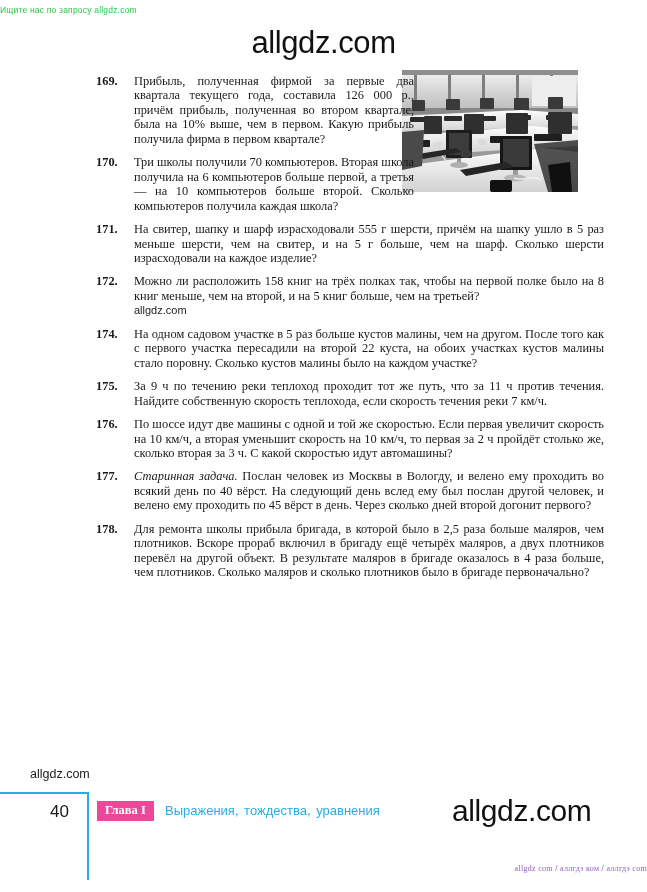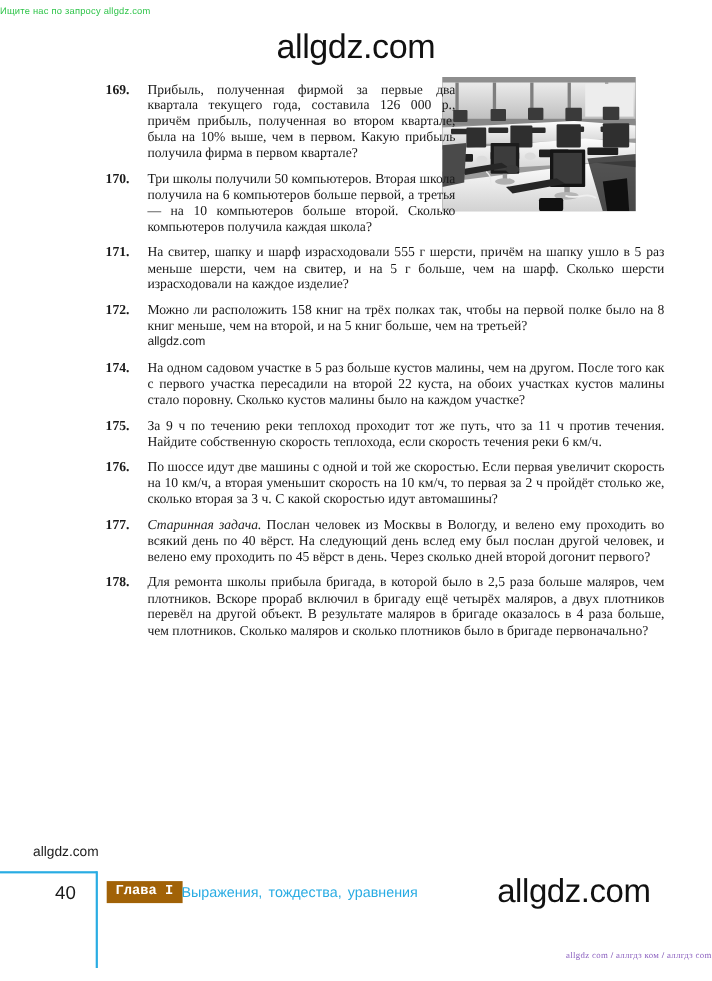--- a/index.html
+++ b/index.html
@@ -141,23 +141,23 @@
     left: 50px;
     top: 10px;
     font-family: "Liberation Sans", "DejaVu Sans", sans-serif;
     font-size: 17px;
     color: #1a1a1a;
   }
   .chapter-badge {
     position: absolute;
     left: 97px;
     top: 9px;
-    background: #a16207;
+    background: #ec4899;
     color: #ffffff;
-    font-family: Liberation Mono, monospace;
+    font-family: Liberation Serif, serif;
     font-size: 12.5px;
     font-weight: bold;
     padding: 3px 8px 4px 8px;
     line-height: 1;
     white-space: nowrap;
   }
   .chapter-title {
     position: absolute;
     left: 165px;
     top: 11px;
@@ -293,42 +293,42 @@
 <div class="exercises">
 
   <div class="ex">
     <span class="photo-spacer"></span>
     <span class="num">169.</span>
     <span class="body">Прибыль, полученная фирмой за первые два квартала текущего года, составила 126 000 р., причём прибыль, полученная во втором квартале, была на 10% выше, чем в первом. Какую прибыль получила фирма в первом квартале?</span>
   </div>
 
   <div class="ex">
     <span class="num">170.</span>
-    <span class="body">Три школы получили 50 компьютеров. Вторая школа получила на 6 компьютеров больше первой, а третья — на 10 компьютеров больше второй. Сколько компьютеров получила каждая школа?</span>
+    <span class="body">Три школы получили 70 компьютеров. Вторая школа получила на 6 компьютеров больше первой, а третья — на 10 компьютеров больше второй. Сколько компьютеров получила каждая школа?</span>
   </div>
 
   <div class="ex">
     <span class="num">171.</span>
     <span class="body">На свитер, шапку и шарф израсходовали 555 г шерсти, причём на шапку ушло в 5 раз меньше шерсти, чем на свитер, и на 5 г больше, чем на шарф. Сколько шерсти израсходовали на каждое изделие?</span>
   </div>
 
   <div class="ex">
     <span class="num">172.</span>
     <span class="body">Можно ли расположить 158 книг на трёх полках так, чтобы на первой полке было на 8 книг меньше, чем на второй, и на 5 книг больше, чем на третьей?</span><span class="inline-wm">allgdz.com</span>
   </div>
 
 
   <div class="ex">
     <span class="num">174.</span>
     <span class="body">На одном садовом участке в 5 раз больше кустов малины, чем на другом. После того как с первого участка пересадили на второй 22 куста, на обоих участках кустов малины стало поровну. Сколько кустов малины было на каждом участке?</span>
   </div>
 
   <div class="ex">
     <span class="num">175.</span>
-    <span class="body">За 9 ч по течению реки теплоход проходит тот же путь, что за 11 ч против течения. Найдите собственную скорость теплохода, если скорость течения реки 6 км/ч.</span>
+    <span class="body">За 9 ч по течению реки теплоход проходит тот же путь, что за 11 ч против течения. Найдите собственную скорость теплохода, если скорость течения реки 7 км/ч.</span>
   </div>
 
   <div class="ex">
     <span class="num">176.</span>
     <span class="body">По шоссе идут две машины с одной и той же скоростью. Если первая увеличит скорость на 10 км/ч, а вторая уменьшит скорость на 10 км/ч, то первая за 2 ч пройдёт столько же, сколько вторая за 3 ч. С какой скоростью идут автомашины?</span>
   </div>
 
   <div class="ex">
     <span class="num">177.</span>
     <span class="body"><span class="ital">Старинная задача.</span>

